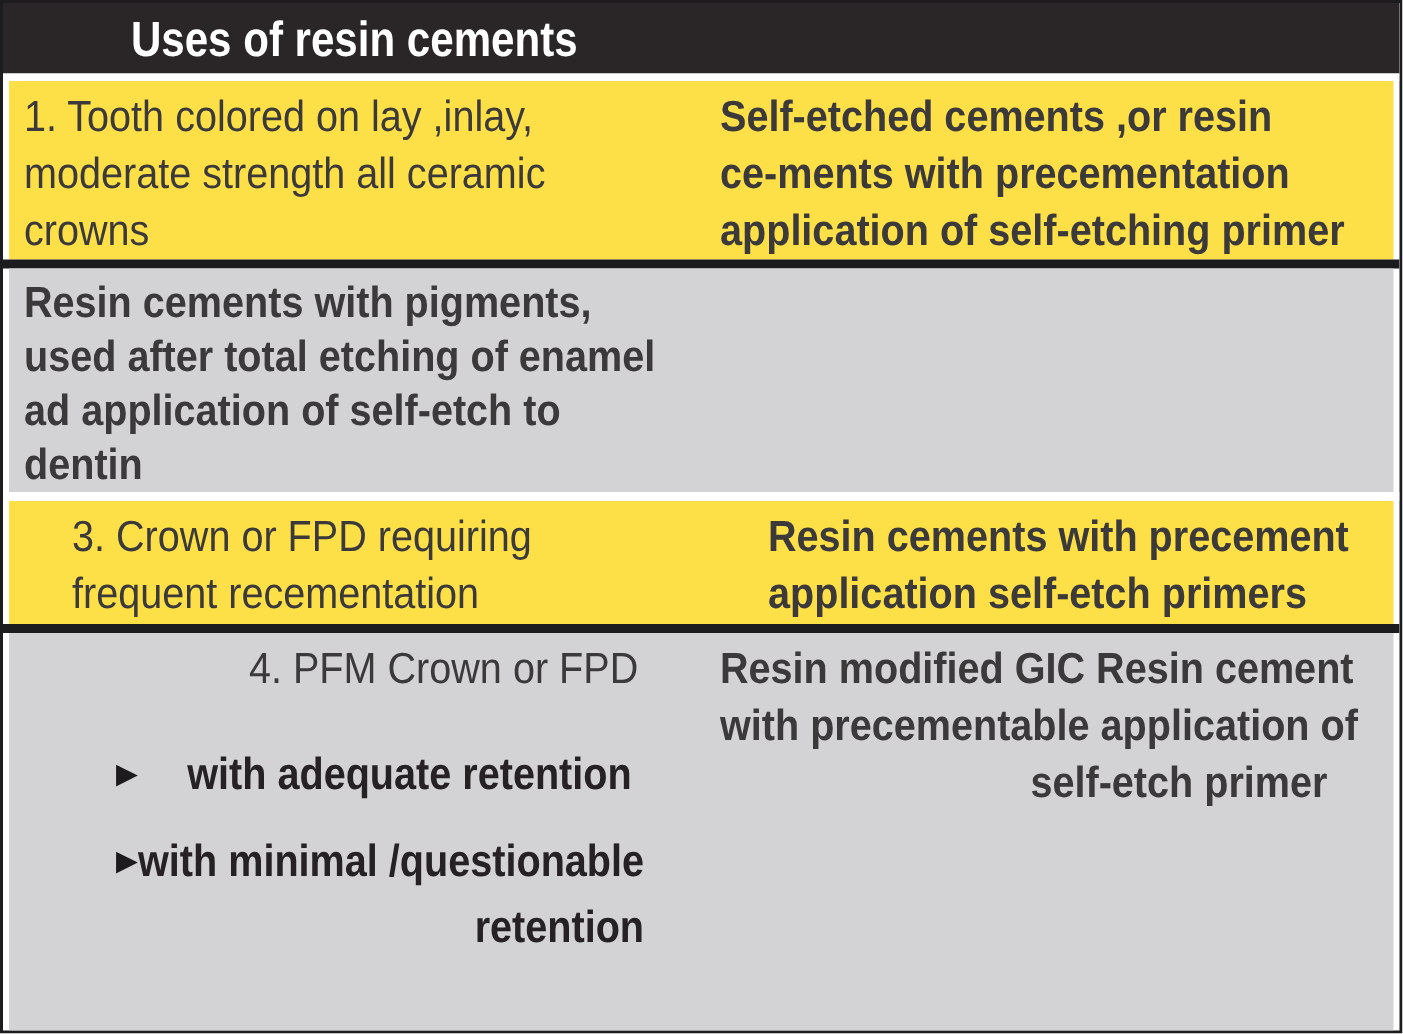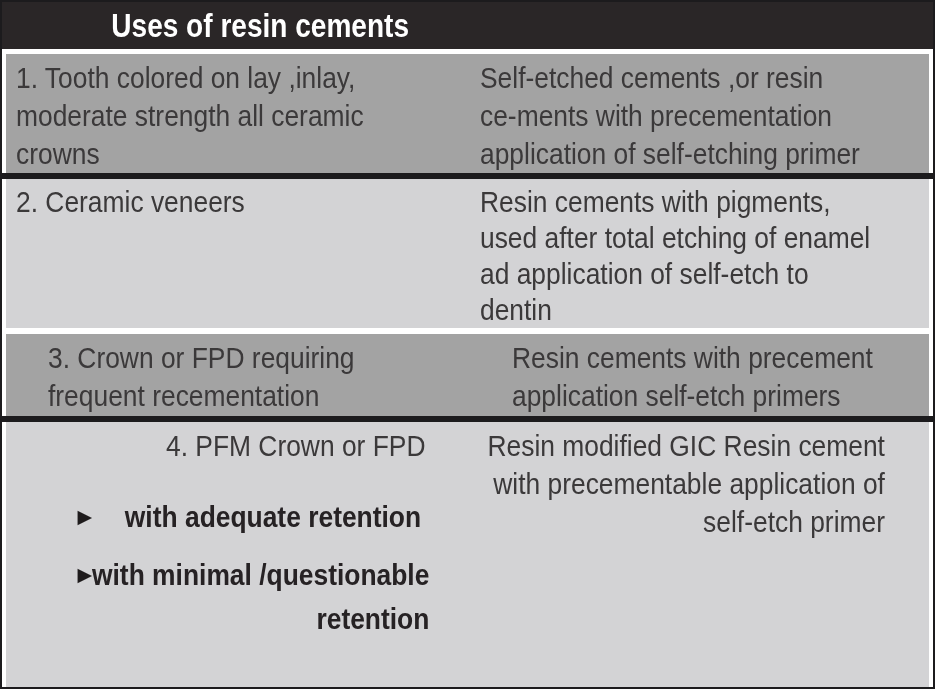--- a/index.html
+++ b/index.html
@@ -26,21 +26,21 @@
     background: #2a2627;
     display: flex;
     align-items: center;
   }
   .header-cell {
     display: flex;
     align-items: center;
     justify-content: center;
     height: 100%;
   }
-  .header-cell.uses { width: 468px; flex: none; margin-left: 24px; }
+  .header-cell.uses { width: 468px; flex: none; }
   .header-cell.types { flex: 1; }
   .header-text {
     color: #ffffff;
     font-weight: bold;
     font-size: 33px;
     display: inline-block;
     transform: scaleX(0.85);
     transform-origin: center center;
     white-space: nowrap;
   }
@@ -49,38 +49,39 @@
   .gap6 { flex: none; height: 6px; background: #ffffff; }
   .divider-dark { flex: none; height: 6px; background: #1c1b1d; }
   
   .trow {
     flex: none;
     display: flex;
     margin: 0 4px;
     box-sizing: border-box;
     overflow: hidden;
   }
-  .trow.shade-light { background: #a3a3a3; }
+  .trow.shade-light { background: #fde047; }
   .trow.shade-dark  { background: #d3d3d5; }
   .r1 { height: 119px; }
   .r2 { height: 149px; }
   .r3 { height: 82px; padding-left: 32px; }
   .r4 { flex: 1; text-align: right; }
   .cell-use {
     width: 464px;
     flex: none;
     box-sizing: border-box;
     padding: 5px 4px 0 10px;
     overflow: hidden;
   }
   .cell-type {
     flex: 1;
     box-sizing: border-box;
     padding: 5px 4px 0 10px;
     overflow: hidden;
+    font-weight: bold;
   }
   .tline {
     font-size: 29px;
     line-height: 38px;
     color: #3b393a;
     white-space: nowrap;
     transform: scaleX(0.91);
     transform-origin: left center;
   }
   .r2 .tline { line-height: 36px; }
@@ -133,23 +134,20 @@
     <div class="cell-type">
       <div class="tline">Self-etched cements ,or resin</div>
       <div class="tline">ce-ments with precementation</div>
       <div class="tline">application of self-etching primer</div>
     </div>
   </div>
 
   <div class="divider-dark"></div>
 
   <div class="trow r2 shade-dark">
-    <div class="cell-use">
-      <div class="tline">2. Ceramic veneers</div>
-    </div>
     <div class="cell-type">
       <div class="tline">Resin cements with pigments,</div>
       <div class="tline">used after total etching of enamel</div>
       <div class="tline">ad application of self-etch to</div>
       <div class="tline">dentin</div>
     </div>
   </div>
 
   <div class="gap6"></div>
 

